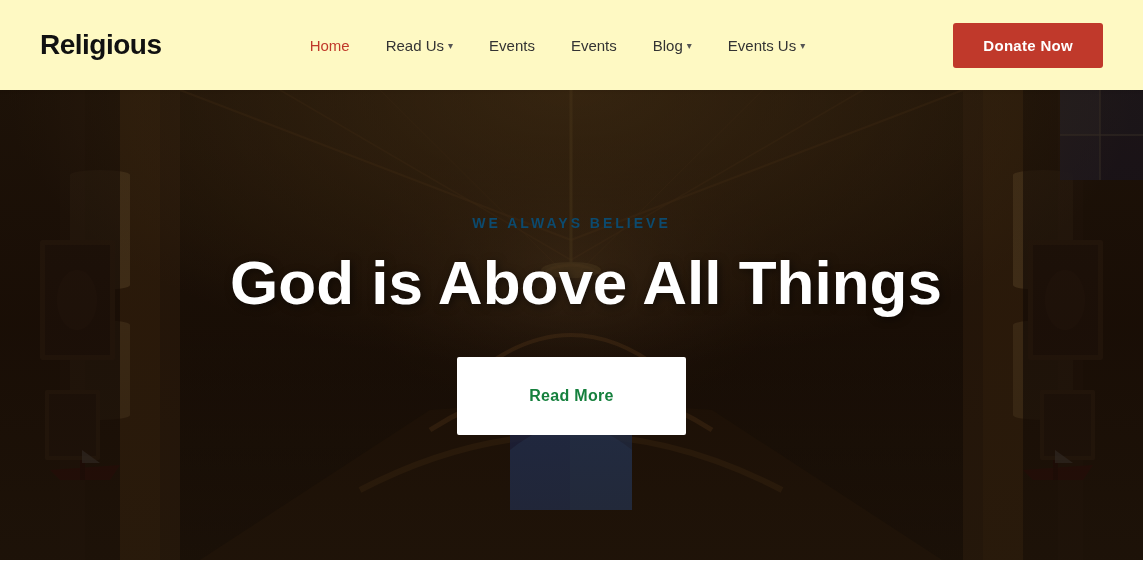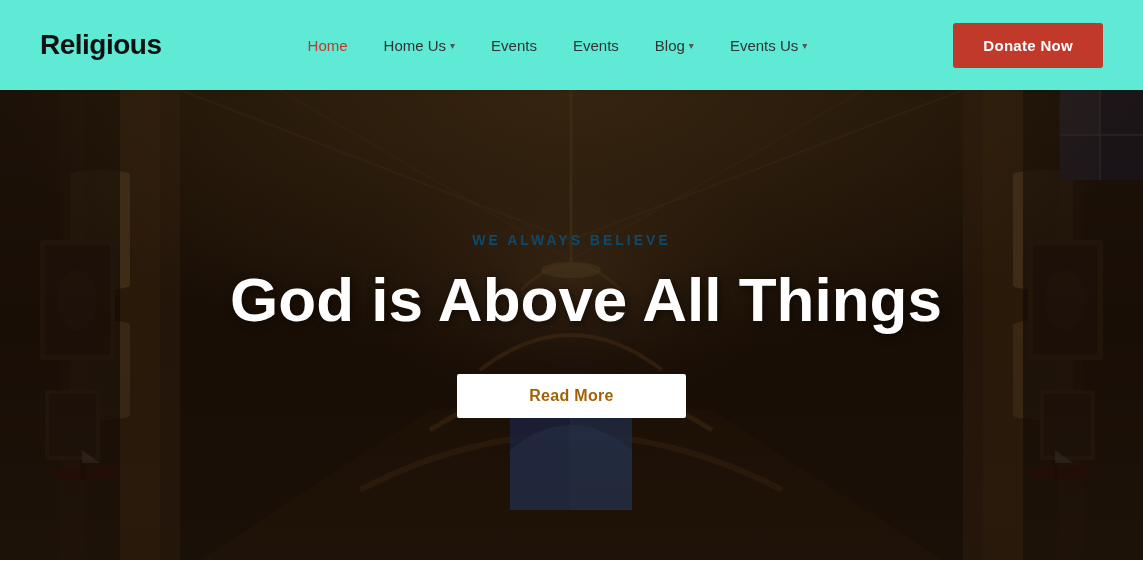--- a/index.html
+++ b/index.html
@@ -14,21 +14,21 @@
       overflow-x: hidden;
     }
 
     
     .navbar {
       display: flex;
       align-items: center;
       justify-content: space-between;
       padding: 0 40px;
       height: 90px;
-      background: #5eead4;
+      background: #fef9c3;
       box-shadow: 0 1px 4px rgba(0,0,0,0.08);
       position: relative;
       z-index: 10;
     }
 
     .navbar-brand {
       font-size: 28px;
       font-weight: 800;
       color: #111;
       letter-spacing: -0.5px;
@@ -161,23 +161,23 @@
       font-weight: 800;
       font-family: Arial, sans-serif;
       line-height: 1.1;
       margin-bottom: 40px;
       text-shadow: 2px 2px 8px rgba(0,0,0,0.5);
       margin-left: 29px;
     }
 
     .hero-read-more {
       background: #fff;
-      color: #a16207;
+      color: #15803d;
       border: 2px solid #fff;
-      padding: 11px 70px;
+      padding: 28px 70px;
       font-size: 16px;
       font-weight: 600;
       font-family: Arial, sans-serif;
       cursor: pointer;
       border-radius: 2px;
       letter-spacing: 0.3px;
     }
   </style>
 </head>
 <body>
@@ -186,21 +186,21 @@
   <a class="navbar-brand" href="#">Religious</a>
 
   <ul class="navbar-links">
     <li>
       <a href="#" class="active">
         <span>Home</span>
       </a>
     </li>
     <li>
       <a href="#">
-        <span>Home Us</span>
+        <span>Read Us</span>
         <span class="chevron">▾</span>
       </a>
     </li>
     <li>
       <a href="#">
         <span>Events</span>
       </a>
     </li>
     <li>
       <a href="#">

